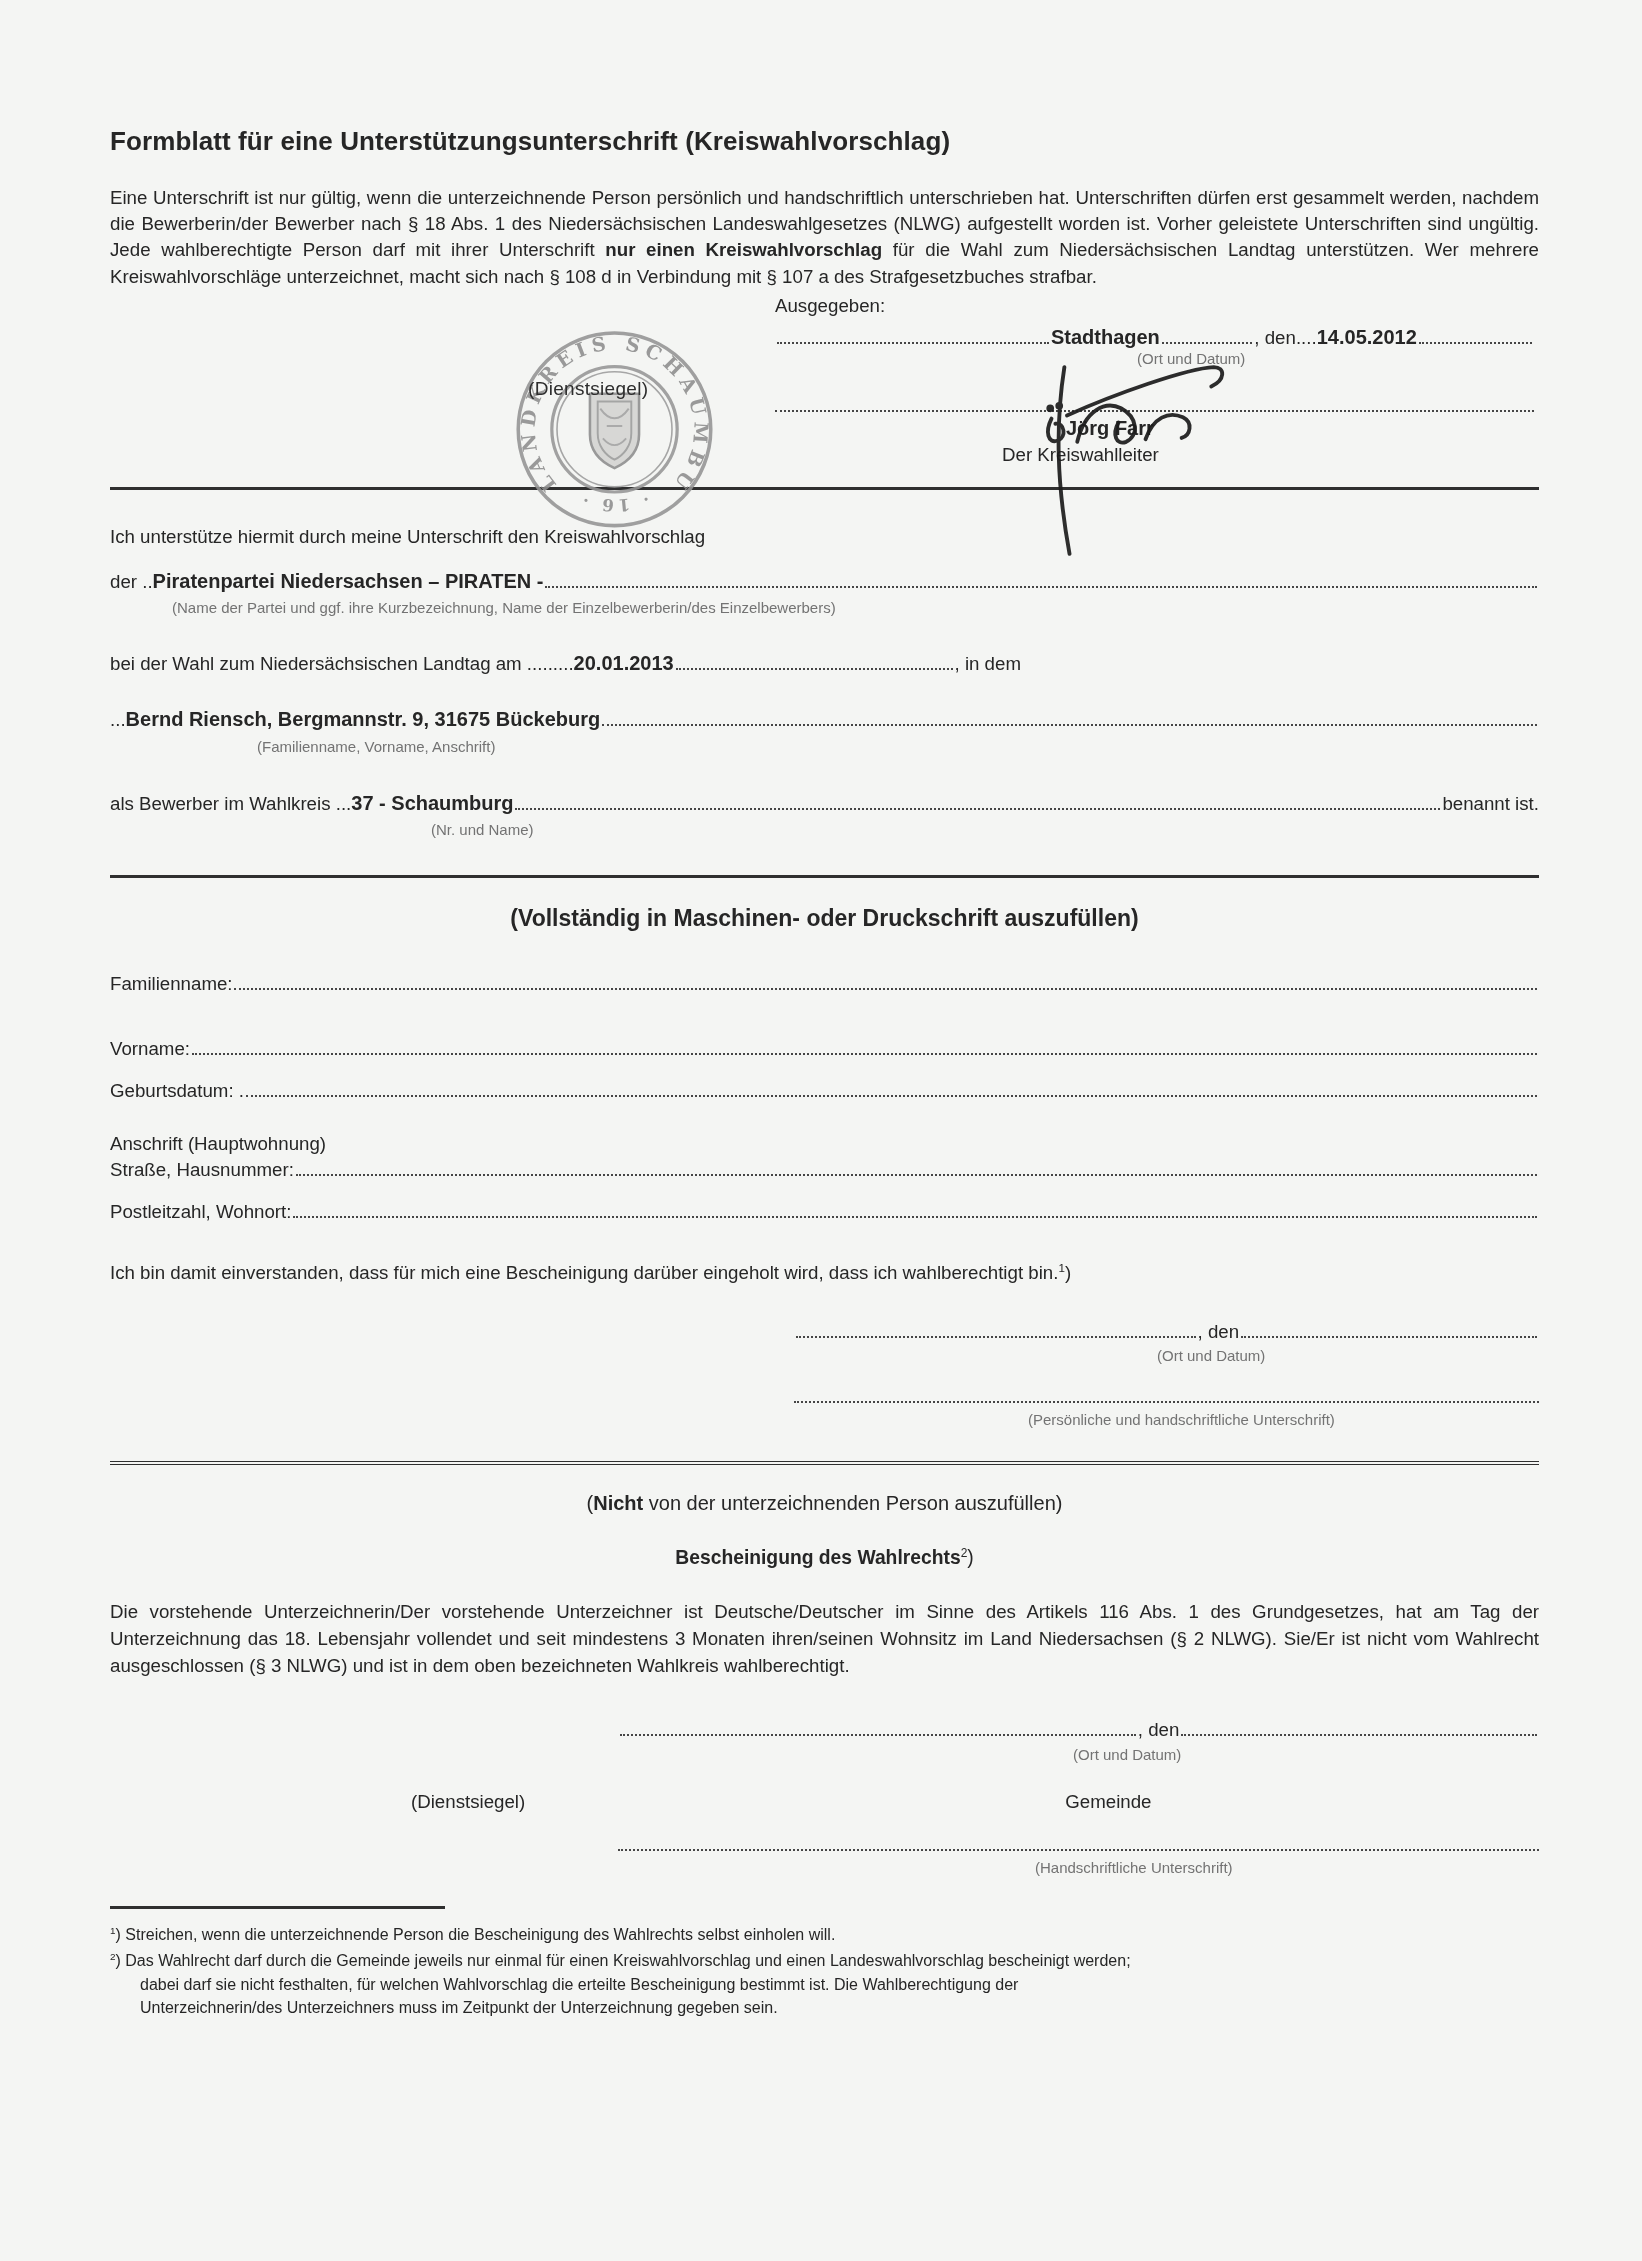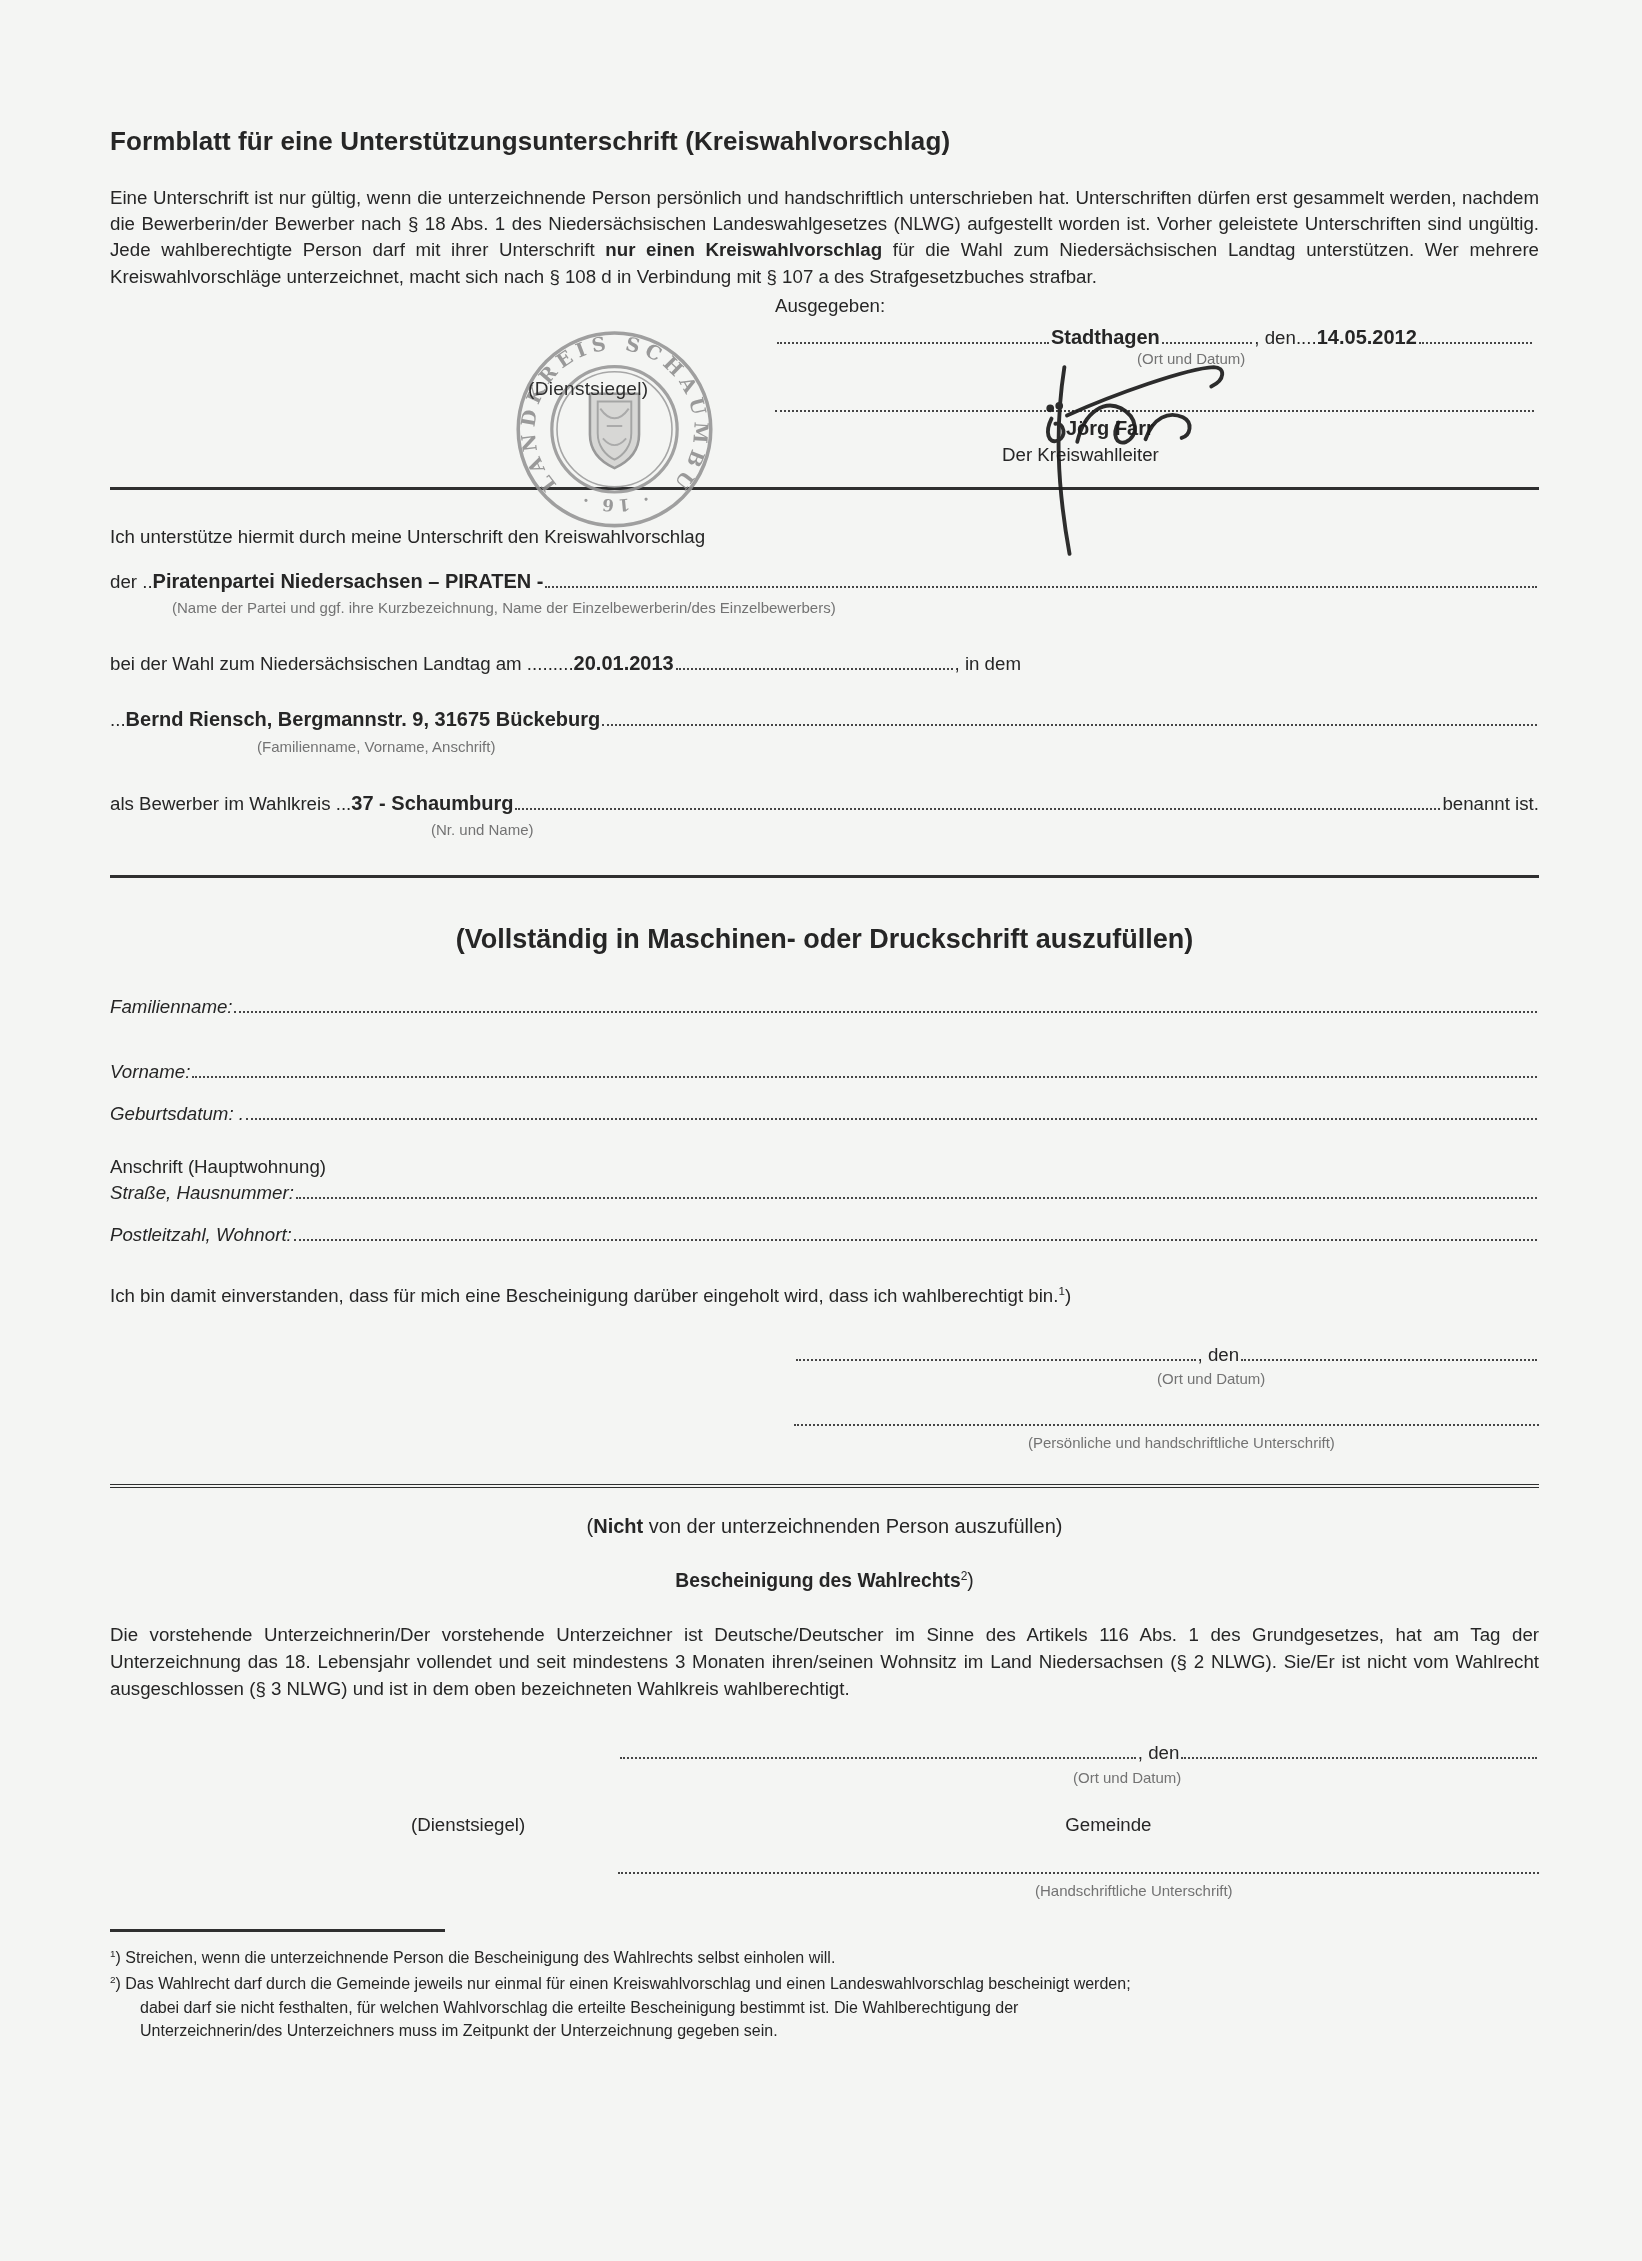--- a/index.html
+++ b/index.html
@@ -29,22 +29,22 @@
   .h2{margin-top:22px;text-align:center;font-weight:bold;font-size:21px;}
   .support-intro{margin-top:36px;}
   .party-row{margin-top:22px;}
   .cap-party{margin-left:62px;margin-top:6.4px;}
   .election-row{margin-top:36px;width:1063px;}
   .election-row .lead{flex:0 1 277px;}
   .candidate-row{margin-top:33px;}
   .cap-fam{margin-left:147px;margin-top:6.4px;}
   .district-row{margin-top:37px;}
   .cap-nr{margin-left:321px;margin-top:6.4px;}
-  .fill-h{margin-top:46px;font-size:27px;}
-  .frow{display:flex;align-items:flex-end;font-style:italic;}
+  .fill-h{margin-top:27px;font-size:23px;}
+  .frow{display:flex;align-items:flex-end;}
   .mt-f1{margin-top:43px;} .mt-f2{margin-top:20px;}
   .anschrift{margin-top:31px;}
   .strasse{margin-top:3.9px;}
   .consent{margin-top:39px;}
   sup{font-size:62%;vertical-align:super;line-height:0;}
   .den-row2{margin-left:684px;margin-top:37px;}
   .den-row2 .l{flex-grow:1.35;} .den-row2 .r{flex-grow:1;}
   .cap-ortdatum2{margin-left:1047px;margin-top:3.9px;}
   .sigrow2{margin-left:684px;margin-top:37px;border-bottom:2.2px dotted var(--dots);height:0;}
   .cap-sig2{margin-left:918px;margin-top:7.7px;}

